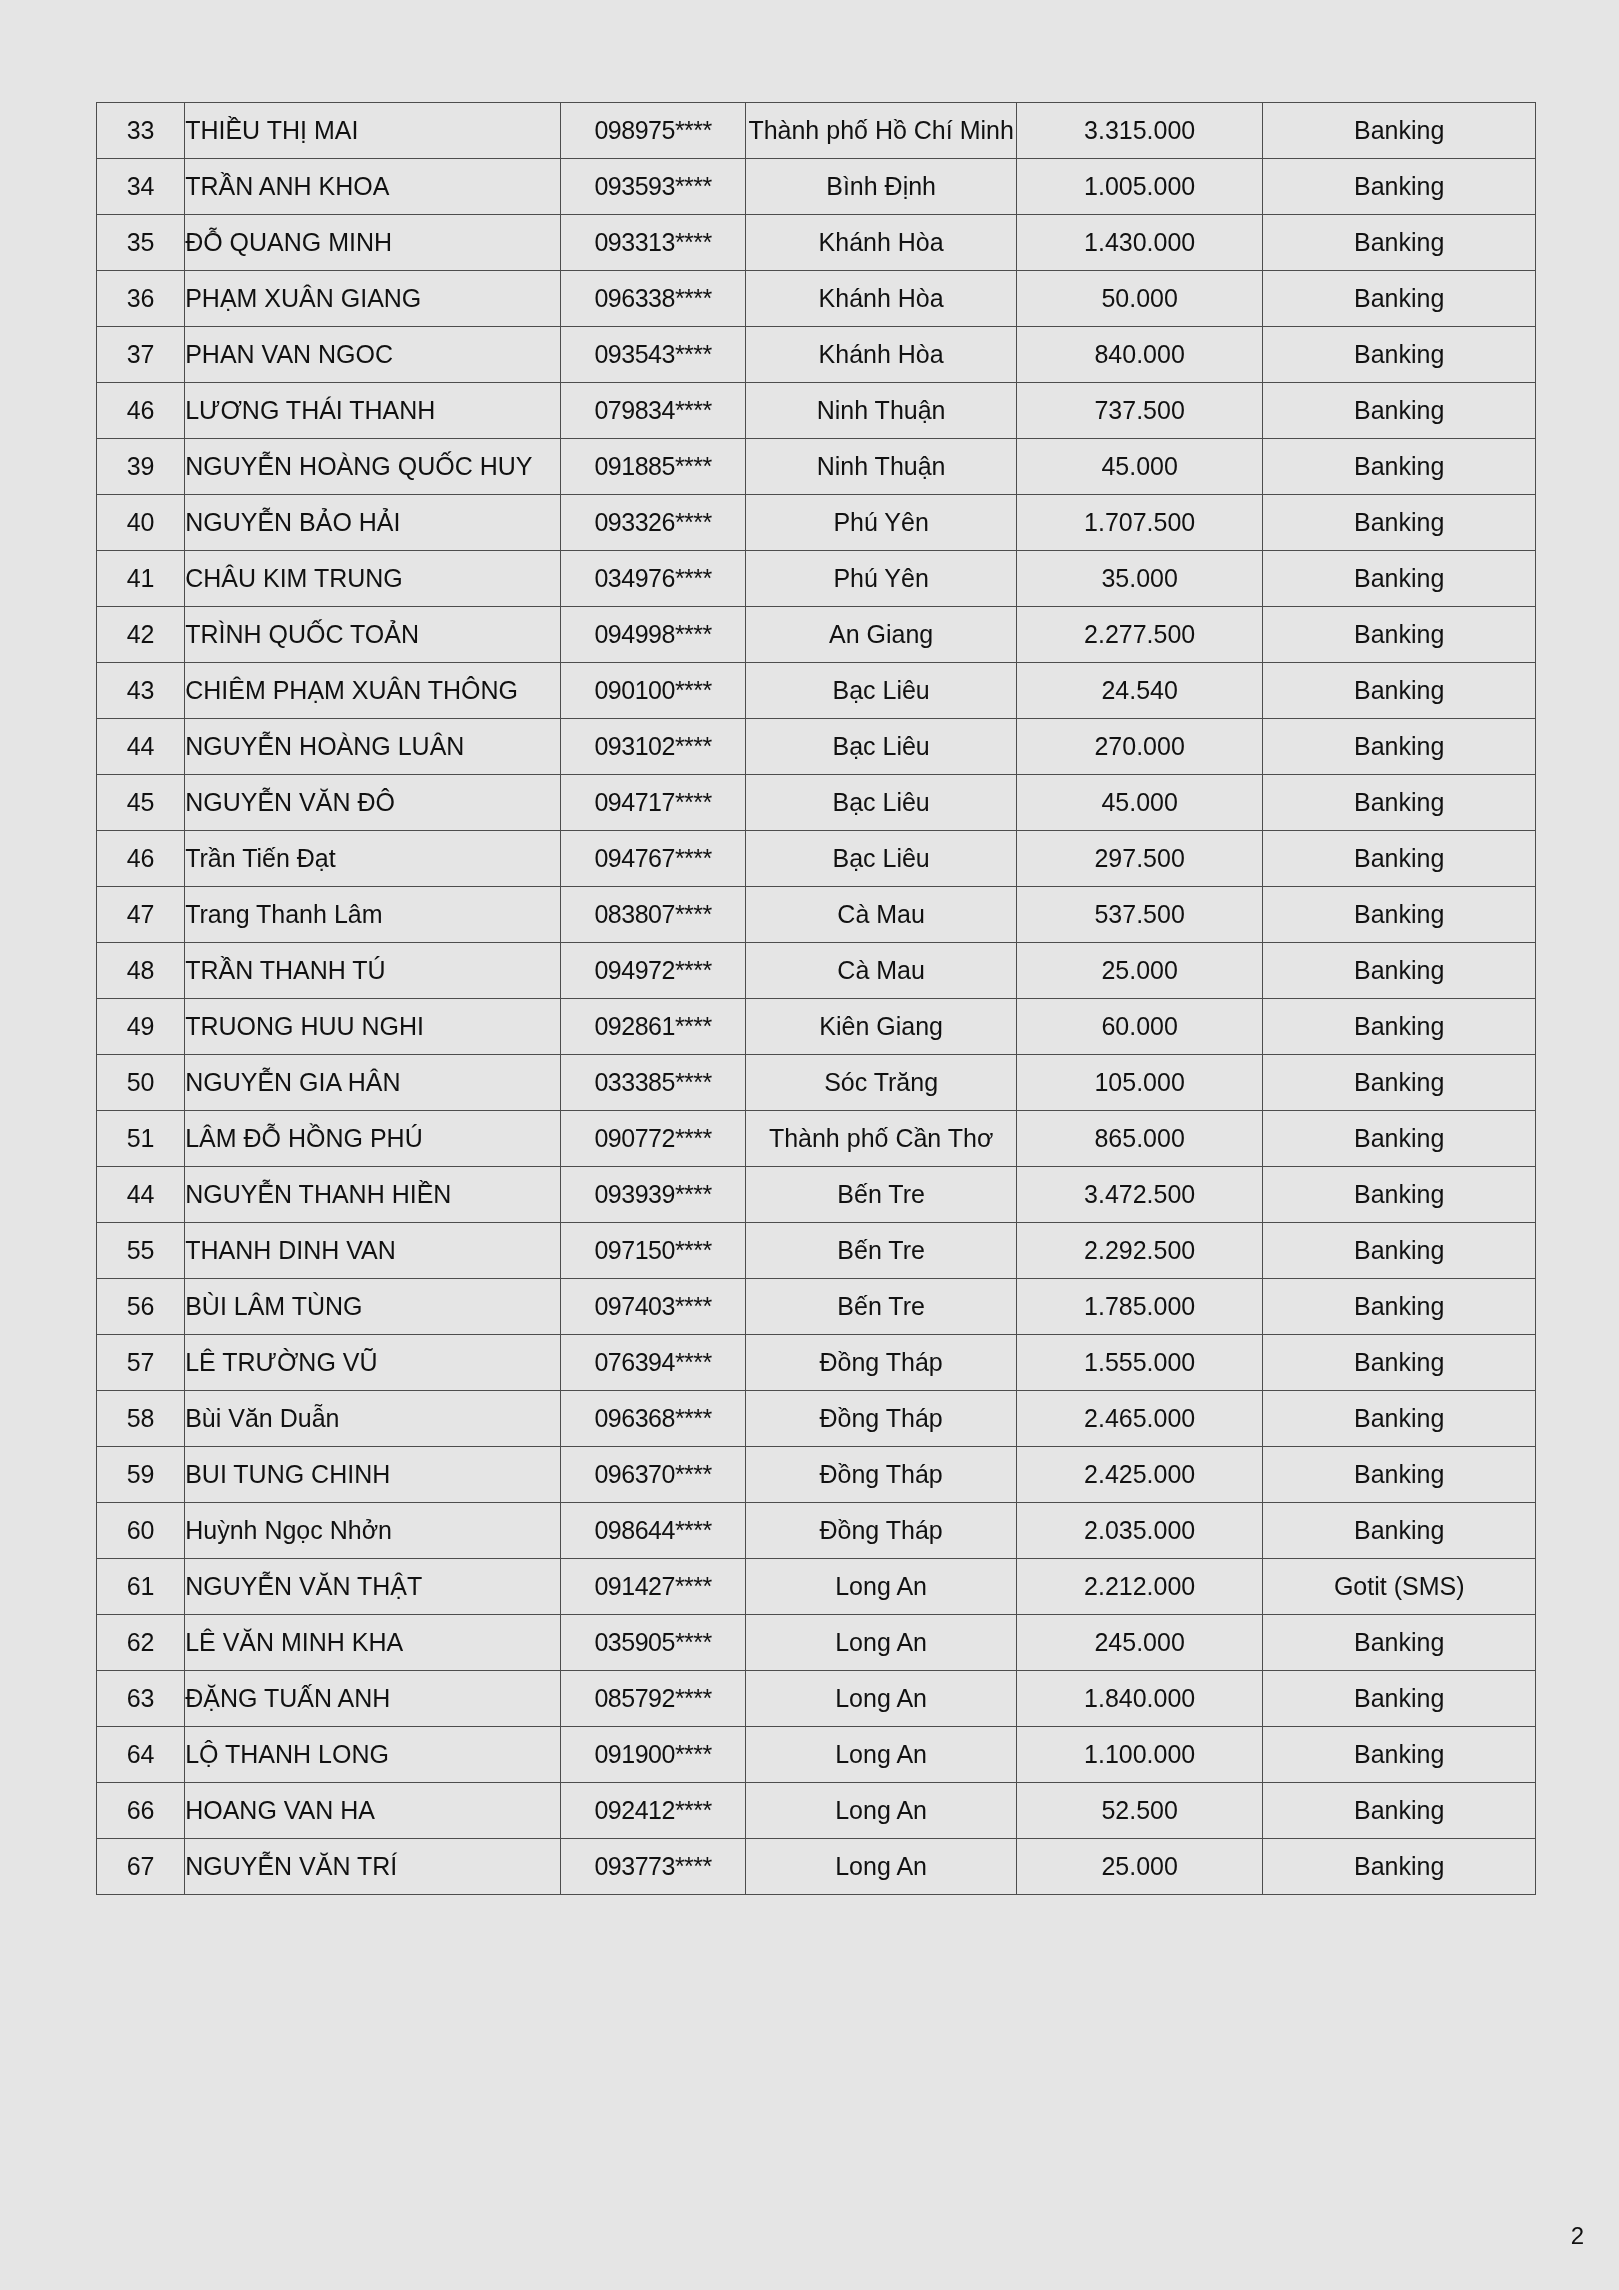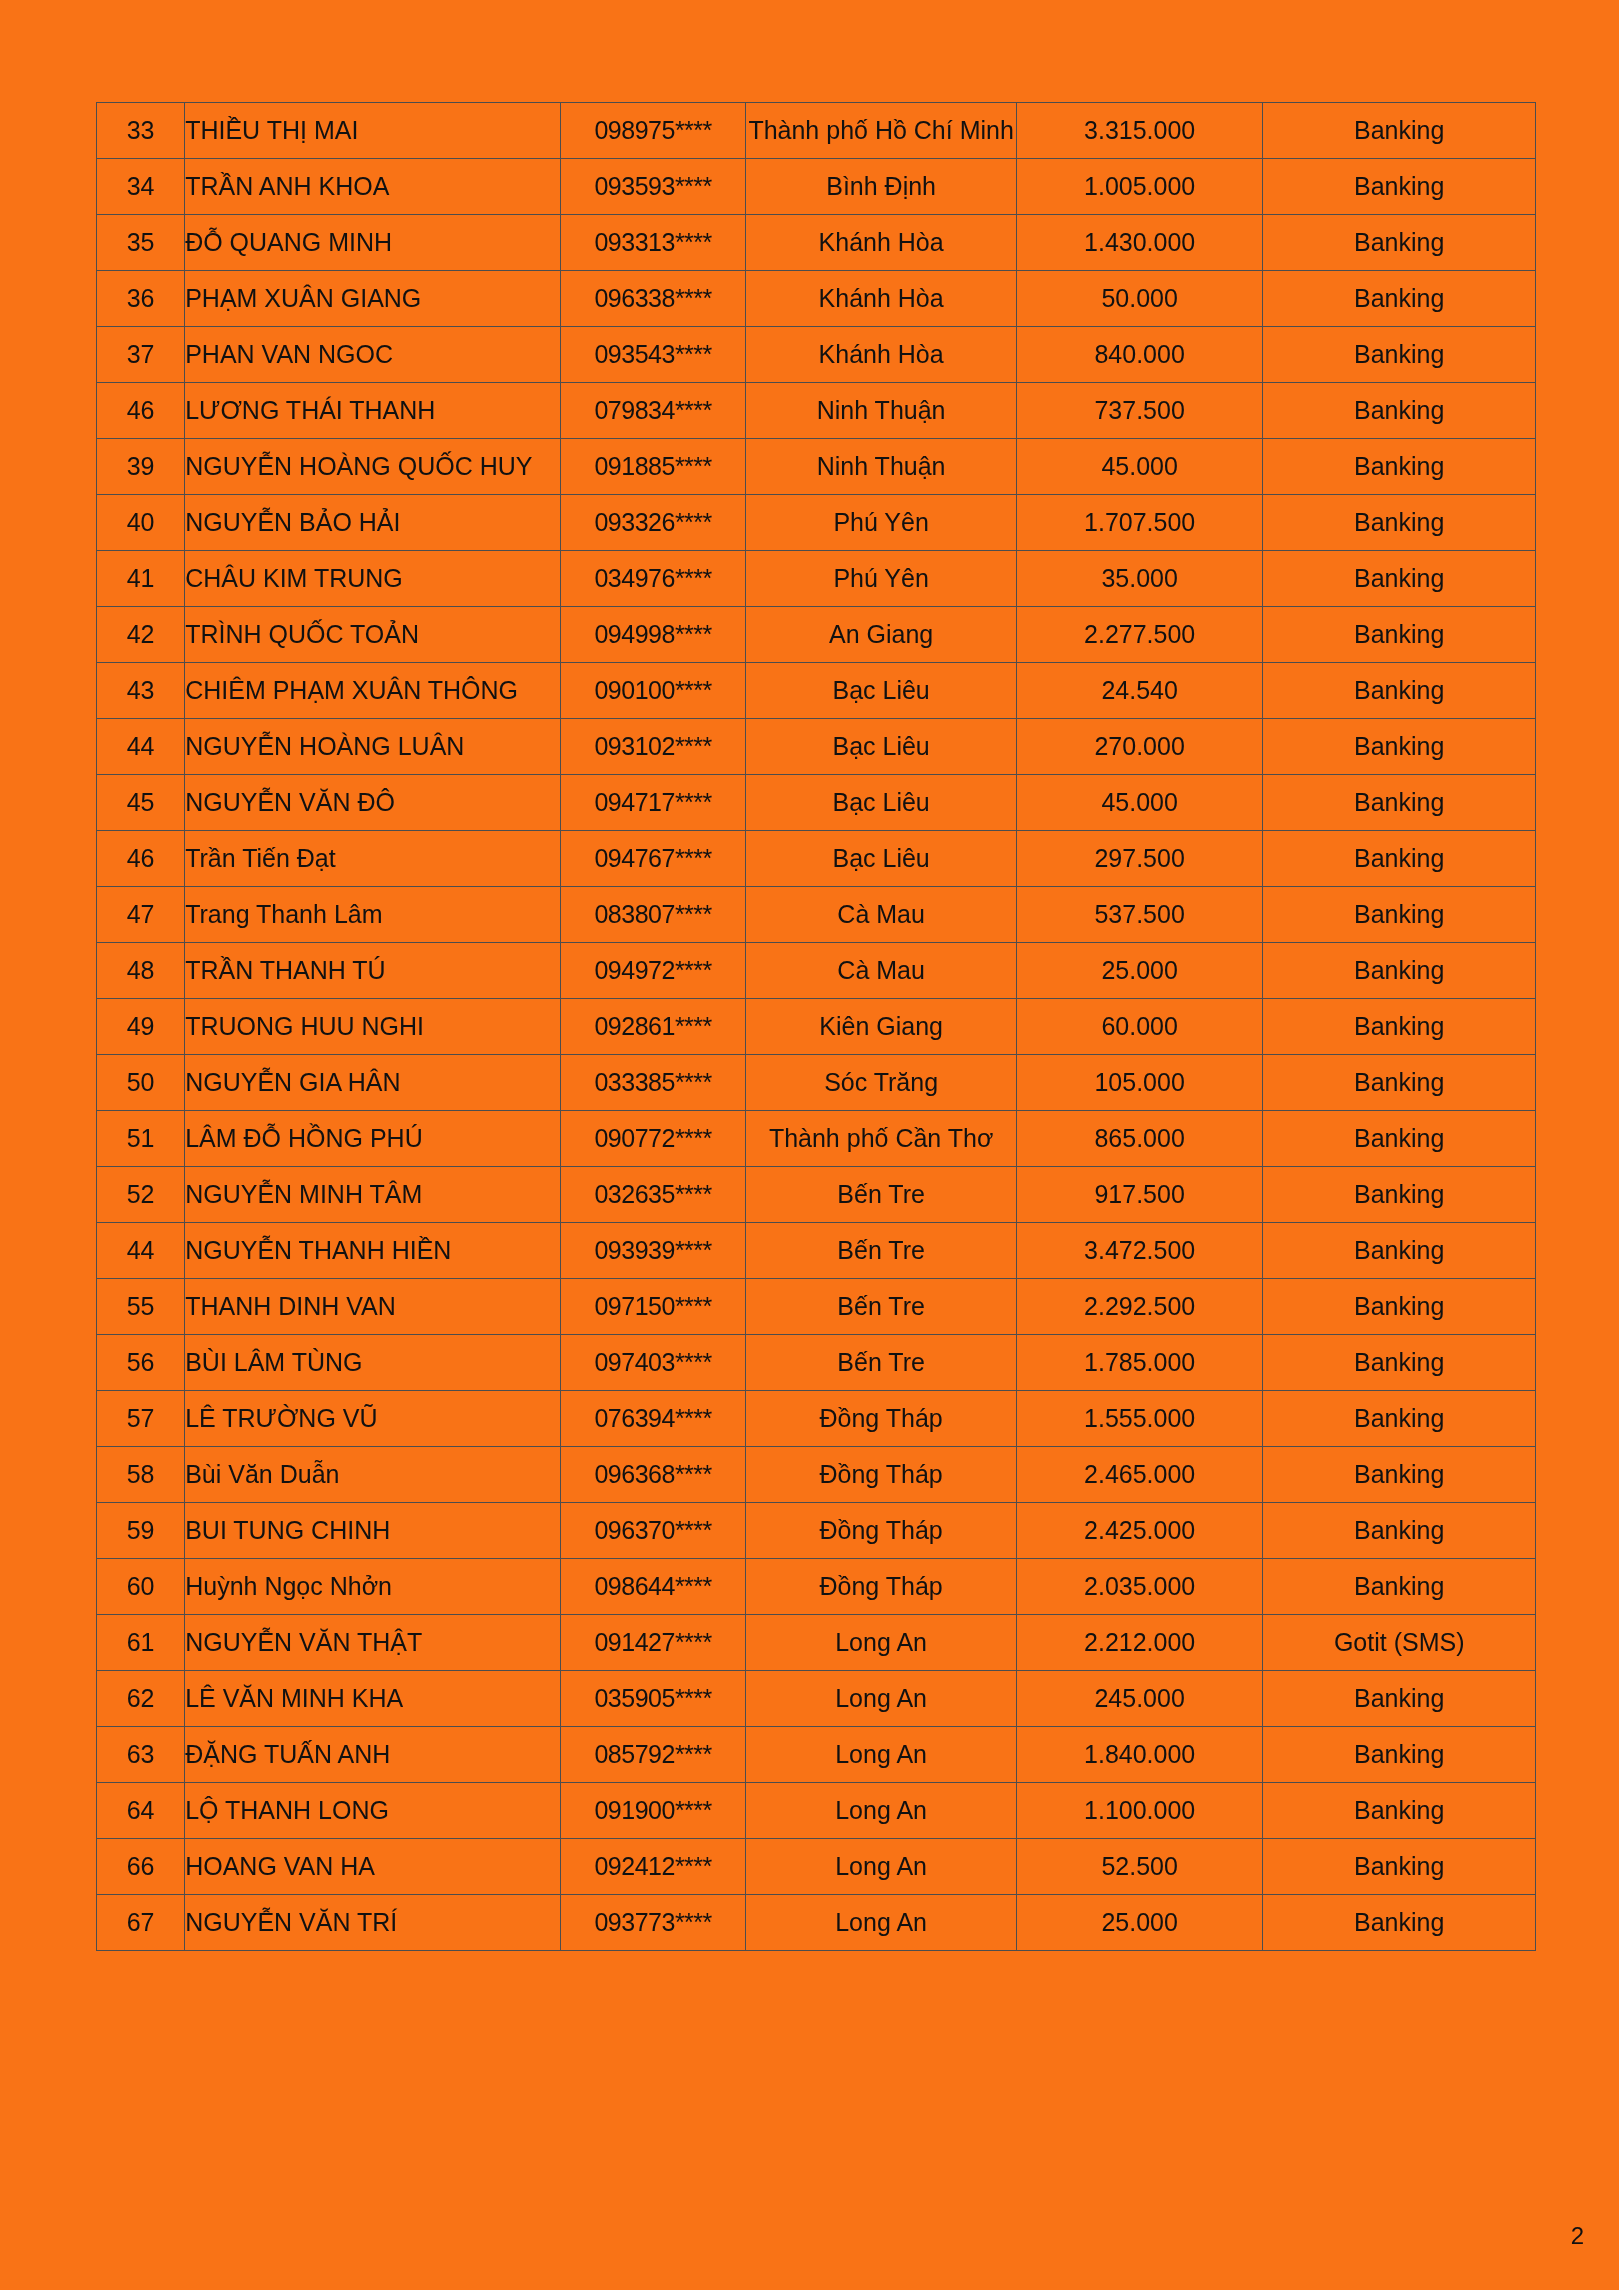--- a/index.html
+++ b/index.html
@@ -4,21 +4,21 @@
 <style>
   html, body {
     margin: 0;
     padding: 0;
     background: #ffffff;
   }
   .page {
     position: relative;
     width: 1620px;
     height: 2291px;
-    background: #f97316;
+    background: #e5e5e5;
     font-family: "Liberation Sans", "DejaVu Sans", sans-serif;
     color: #111111;
     overflow: hidden;
   }
   table.payout-table {
     position: absolute;
     left: 96px;
     top: 102px;
     border-collapse: collapse;
     table-layout: fixed;
@@ -210,28 +210,20 @@
     </tr>
         <tr>
       <td class="c-stt">51</td>
       <td class="c-name">LÂM ĐỖ HỒNG PHÚ</td>
       <td class="c-phone">090772****</td>
       <td class="c-province">Thành phố Cần Thơ</td>
       <td class="c-amount">865.000</td>
       <td class="c-method">Banking</td>
     </tr>
         <tr>
-      <td class="c-stt">52</td>
-      <td class="c-name">NGUYỄN MINH TÂM</td>
-      <td class="c-phone">032635****</td>
-      <td class="c-province">Bến Tre</td>
-      <td class="c-amount">917.500</td>
-      <td class="c-method">Banking</td>
-    </tr>
-        <tr>
       <td class="c-stt">44</td>
       <td class="c-name">NGUYỄN THANH HIỀN</td>
       <td class="c-phone">093939****</td>
       <td class="c-province">Bến Tre</td>
       <td class="c-amount">3.472.500</td>
       <td class="c-method">Banking</td>
     </tr>
         <tr>
       <td class="c-stt">55</td>
       <td class="c-name">THANH DINH VAN</td>

